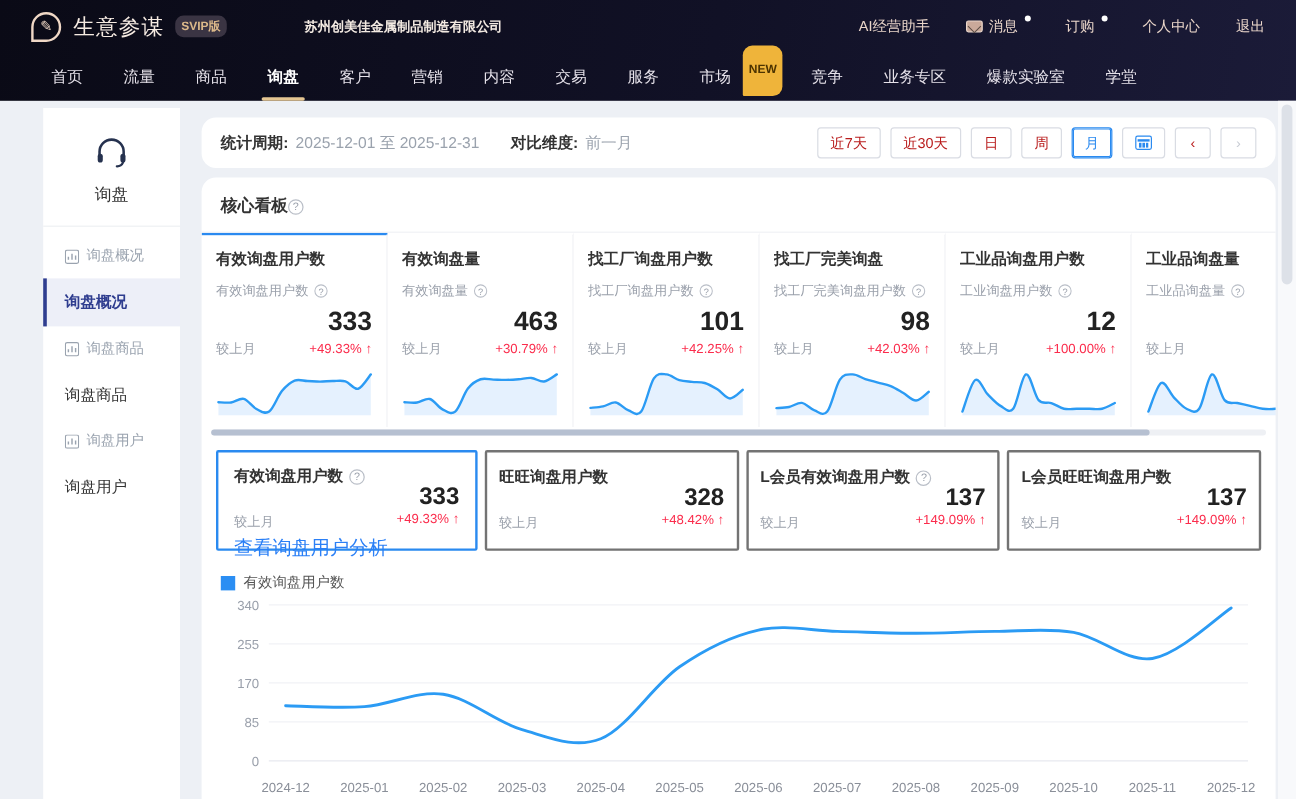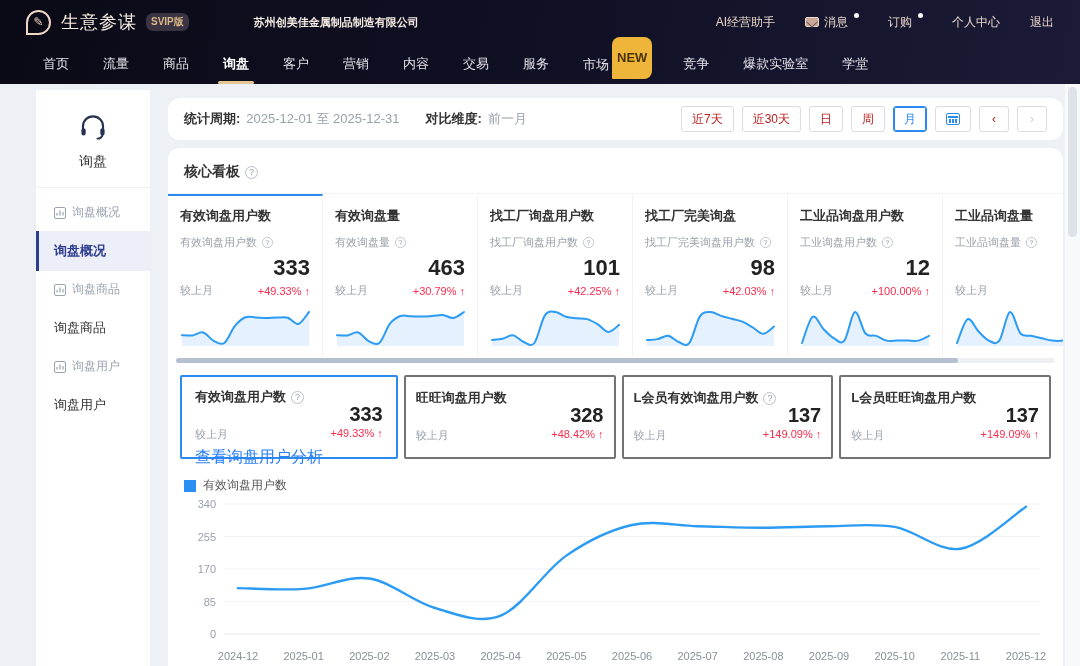--- a/index.html
+++ b/index.html
@@ -20,22 +20,22 @@
   .env { width:14px; height:10px; border:1px solid #ead6ca; border-radius:2px; position:relative; background:#caa99a; }
   .env::after { content:""; position:absolute; left:1px; top:-1px; width:9px; height:9px;
     border-right:1px solid #5a4a42; border-bottom:1px solid #5a4a42; transform:rotate(45deg) scale(.8); }
 
   .hnav { height:40px; display:flex; align-items:center; padding:0 26px; }
   .nav-item { position:relative; height:40px; line-height:40px; padding:0 17px; font-size:13px;
     color:#e6e2ea; cursor:pointer; white-space:nowrap; }
   .nav-item.active { color:#fff; font-weight:bold; }
   .nav-item.active::after { content:""; position:absolute; left:50%; transform:translateX(-50%);
     bottom:0; width:36px; height:3px; background:#e5c692; border-radius:2px; }
-  .new-badge { display:inline-block; background:#efb43a; color:#4c3300; font-size:13px; font-weight:bold;
-    padding:1px 5px; border-radius:8px 8px 8px 1px; position:relative; top:-7px; left:3px; }
+  .new-badge { display:inline-block; background:#efb43a; color:#4c3300; font-size:10px; font-weight:bold;
+    padding:1px 5px; border-radius:8px 8px 8px 1px; position:relative; top:-7px; left:10px; }
 
   
   .wrap { display:flex; align-items:flex-start; padding-left:36px; }
   .v-scroll { position:absolute; right:0; top:84px; bottom:0; width:15px; background:#f8f9fb; }
   .v-scroll .vthumb { position:absolute; top:3px; left:3px; width:9px; height:150px; background:#dde1e8; border-radius:5px; }
 
   
   .sidebar { width:114px; background:#fff; margin-top:6px; min-height:576px; padding-bottom:30px; }
   .sb-head { padding:24px 0 0; text-align:center; }
   .sb-title { font-size:14px; color:#333; margin-top:9px; }
@@ -54,21 +54,21 @@
   .btn { height:26px; min-width:30px; padding:0 10px; border:1px solid #d9dce3; border-radius:3px;
     background:#fff; font-size:12px; color:#b91c1c; display:flex; align-items:center; justify-content:center; cursor:pointer; }
   .btn.active { color:#2a8af0; border-color:#2a8af0; box-shadow:inset 0 0 0 1px #2a8af0; }
   .btn.disabled { color:#c8ccd4; }
   .cal { width:14px; height:12px; border:1.5px solid #2a8af0; border-radius:2px; position:relative; }
   .cal::before { content:""; position:absolute; left:1px; right:1px; top:2px; height:1.5px; background:#2a8af0; }
   .cal::after { content:""; position:absolute; left:2px; top:5px; width:8px; height:4px;
     background:linear-gradient(90deg,#2a8af0 2px,transparent 2px); background-size:3px 2px; }
 
   .board { margin-top:8px; padding-bottom:4px; min-height:512px; }
-  .board-head { padding:15px 16px 12px; font-size:14px; font-weight:bold; color:#333; display:flex; align-items:center; gap:5px; }
+  .board-head { padding:15px 16px 12px; font-size:14px; font-weight:bold; color:#333; display:flex; align-items:center; }
   .help { width:13px; height:13px; border:1px solid #b9bec7; border-radius:50%; color:#9aa0ab;
     font-size:9px; font-weight:normal; display:inline-flex; align-items:center; justify-content:center; flex:0 0 13px; }
 
   
   .kpi-row { display:flex; border-top:1px solid #f1f2f5; overflow:hidden; }
   .kcard { flex:0 0 155px; width:155px; padding:11px 12px 8px; border-right:1px solid #f1f2f5; border-top:2px solid transparent; cursor:pointer; }
   .kcard.active { border-top-color:#2a8af0; }
   .k-title { font-size:13px; font-weight:bold; color:#333; margin-bottom:10px; white-space:nowrap; overflow:hidden; }
   .k-sub { font-size:11px; color:#9aa0ab; display:flex; align-items:center; gap:4px; white-space:nowrap; }
   .k-sub .help { transform:scale(.85); }
@@ -130,20 +130,21 @@
     <span class="nav-item">流量</span>
     <span class="nav-item">商品</span>
     <span class="nav-item active">询盘</span>
     <span class="nav-item">客户</span>
     <span class="nav-item">营销</span>
     <span class="nav-item">内容</span>
     <span class="nav-item">交易</span>
     <span class="nav-item">服务</span>
     <span class="nav-item"><span>市场</span><span class="new-badge">NEW</span></span>
     <span class="nav-item">竞争</span>
+    <span class="nav-item">业务专区</span>
     <span class="nav-item">爆款实验室</span>
     <span class="nav-item">学堂</span>
   </nav>
 </header>
 
 <div class="v-scroll">
     <div class="vthumb"></div>
   </div>
 
 <div class="wrap">

